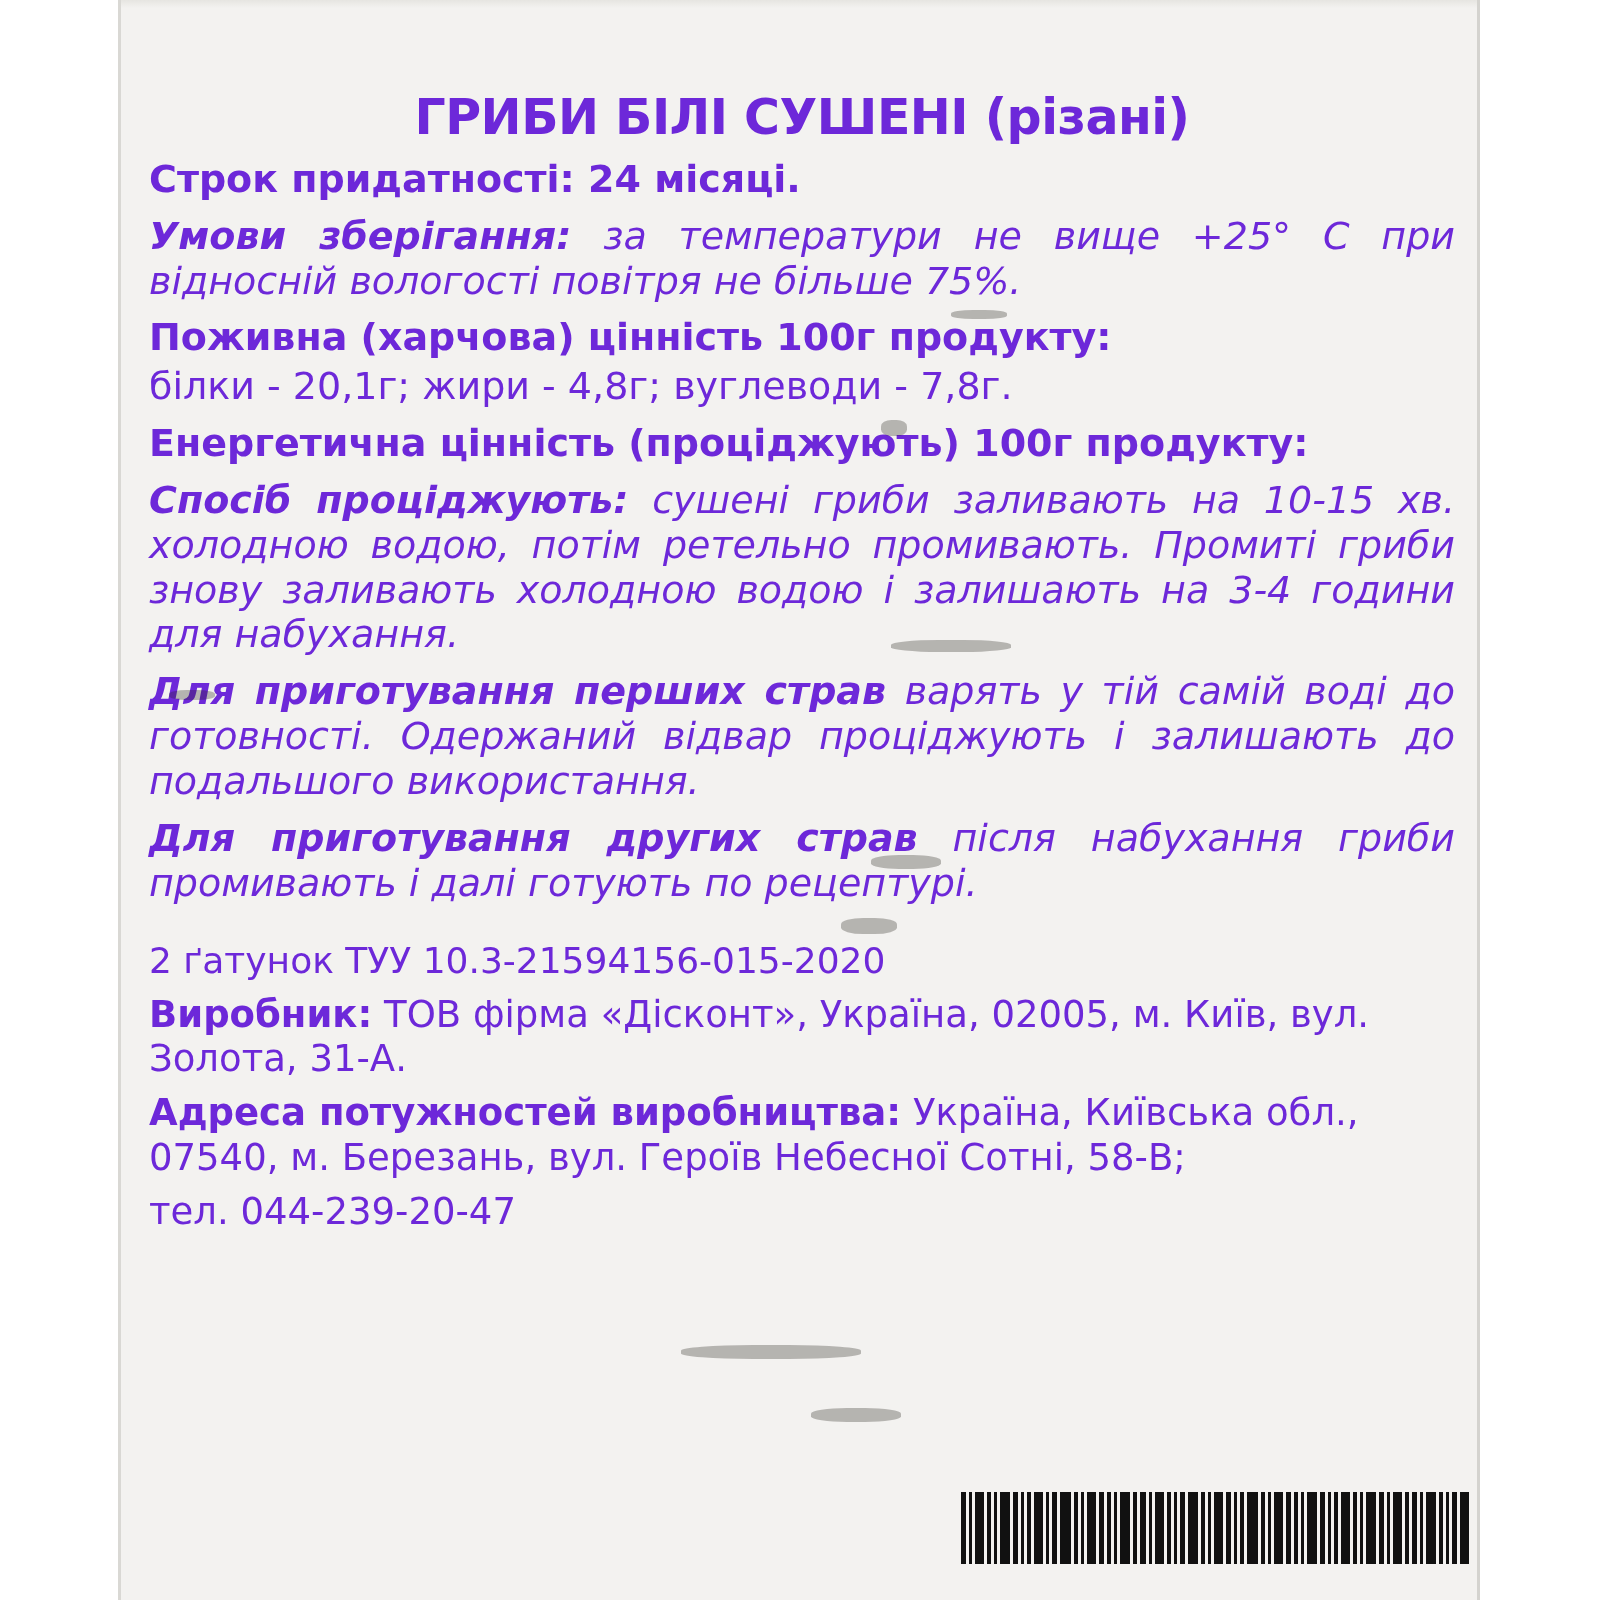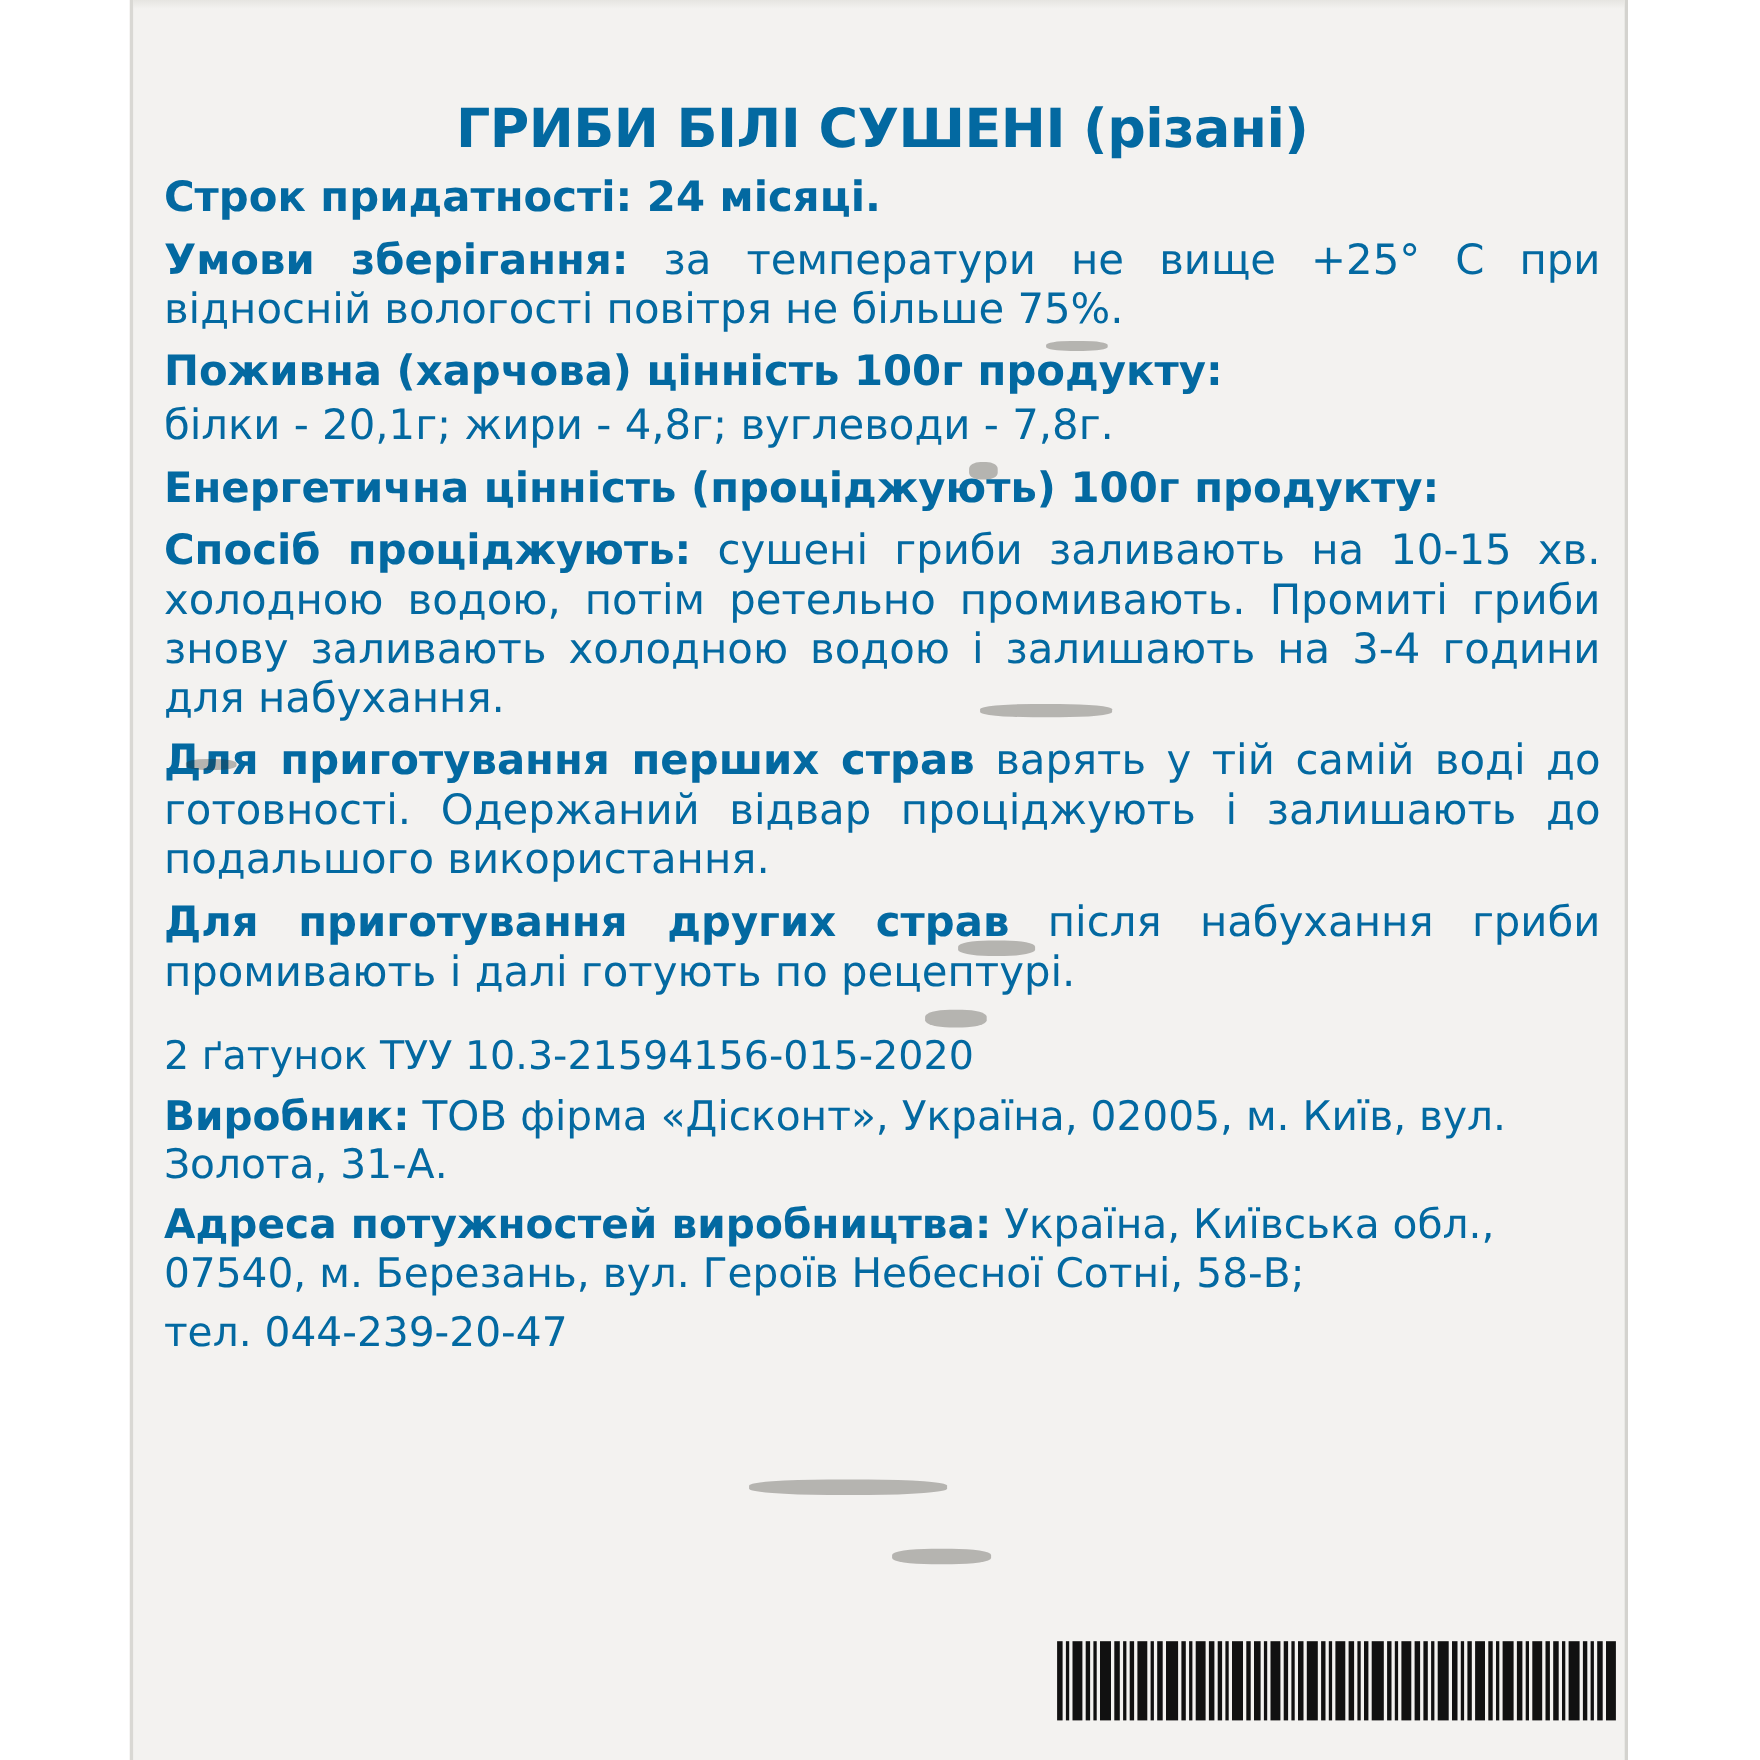--- a/index.html
+++ b/index.html
@@ -38,21 +38,21 @@
     left: 0; right: 0; top: 0;
     height: 8px;
     background: linear-gradient(to bottom, #e6e5e1, rgba(243,242,240,0));
   }
 
   .content {
     position: absolute;
     left: 28px;
     top: 92px;
     width: 1306px;
-    color: #0369a1;
+    color: #6d28d9;
   }
 
   .title {
     font-size: 49px;
     font-weight: 700;
     text-align: center;
     letter-spacing: -0.5px;
     line-height: 1.08;
     white-space: nowrap;
   }
@@ -66,20 +66,21 @@
   }
 
   .block {
     font-size: 38px;
     line-height: 1.18;
     margin-top: 12px;
     text-align: left;
   }
   .block.justify {
     text-align: justify;
+    font-style: italic;
   }
   .block b {
     font-weight: 700;
   }
   .tight { margin-top: 4px; }
   .spacer-md { height: 34px; }
 
   .grade {
     font-size: 36px;
     line-height: 1.2;

